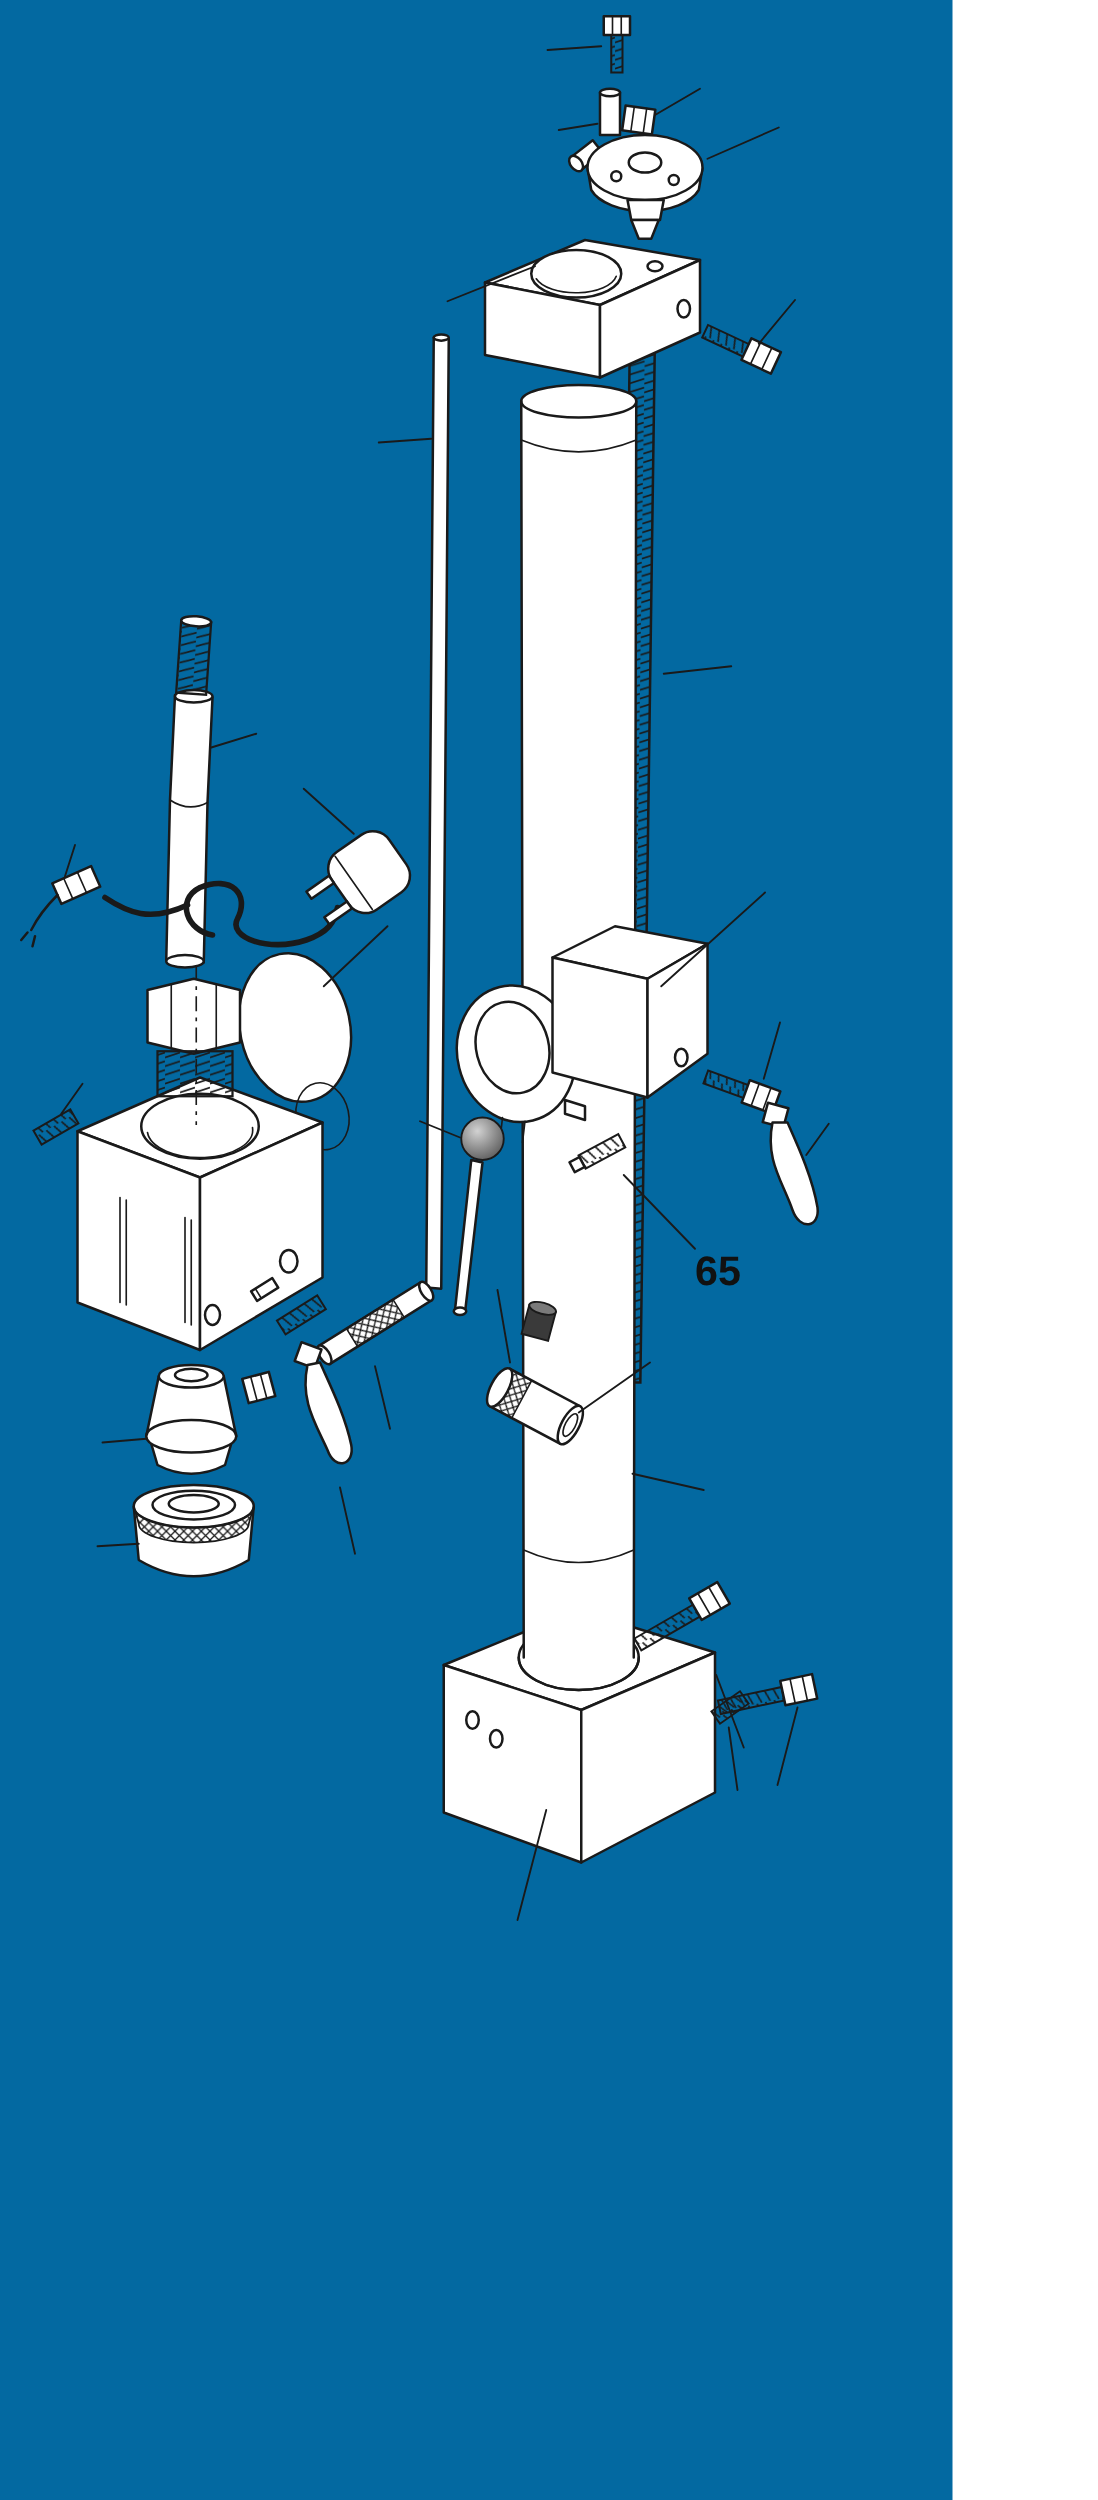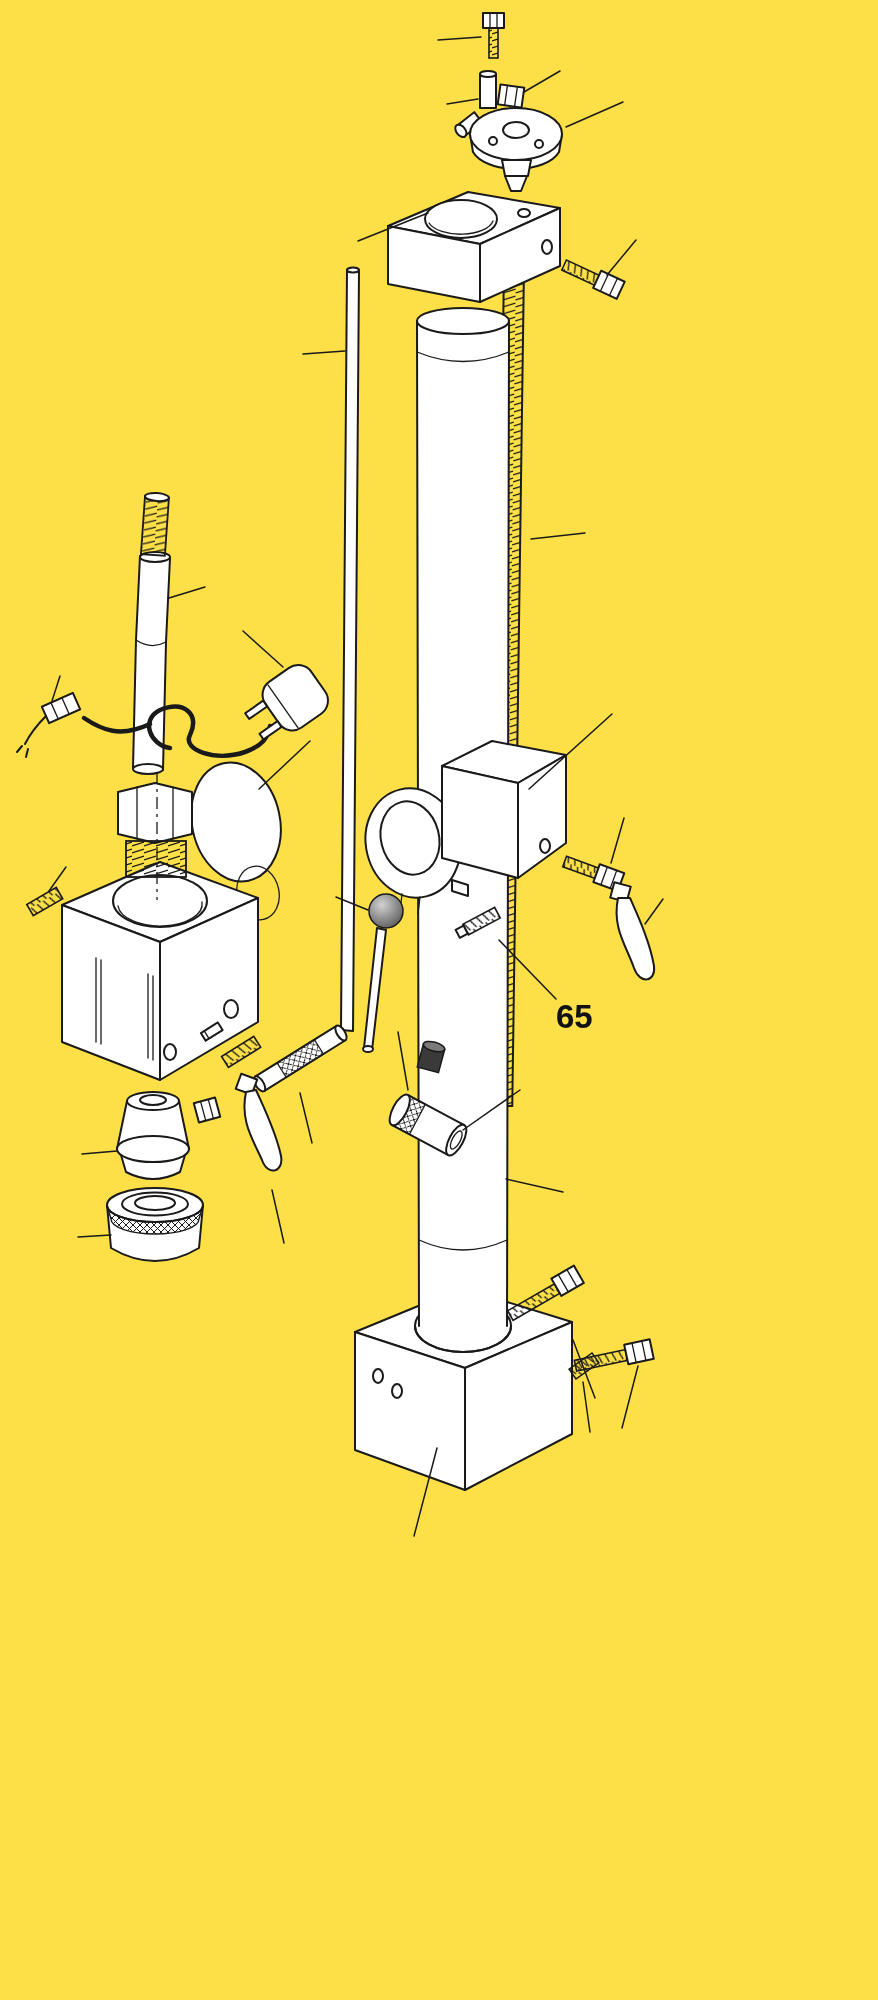--- a/index.html
+++ b/index.html
@@ -1,17 +1,17 @@
 <!DOCTYPE html>
 <html><head>
 <meta charset="utf-8">
 <title>Exploded Parts Diagram</title>
 <style>
   html,body{margin:0;padding:0;background:#ffffff;}
-  .stage{position:relative;width:878px;height:2000px;background:#fde047;overflow:hidden;
+  .stage{position:relative;width:762px;height:2000px;background:#0369a1;overflow:hidden;
          font-family:"Liberation Sans",sans-serif;}
   svg{display:block;}
   .ln{fill:none;stroke:#1a1a1a;stroke-width:2;stroke-linecap:round;stroke-linejoin:round;}
   .thin{stroke-width:1.3;}
   .fw{fill:#ffffff;stroke:#1a1a1a;stroke-width:2;stroke-linejoin:round;}
   .ldr{stroke:#1a1a1a;stroke-width:1.5;fill:none;stroke-linecap:round;}
   .cable{fill:none;stroke:#1a1a1a;stroke-width:4.5;stroke-linecap:round;}
   .center{stroke:#1a1a1a;stroke-width:1.3;stroke-dasharray:12 5 3 5;fill:none;}
   .callout{font-family:"Liberation Sans",sans-serif;font-size:33px;font-weight:700;fill:#111111;}
 </style>

